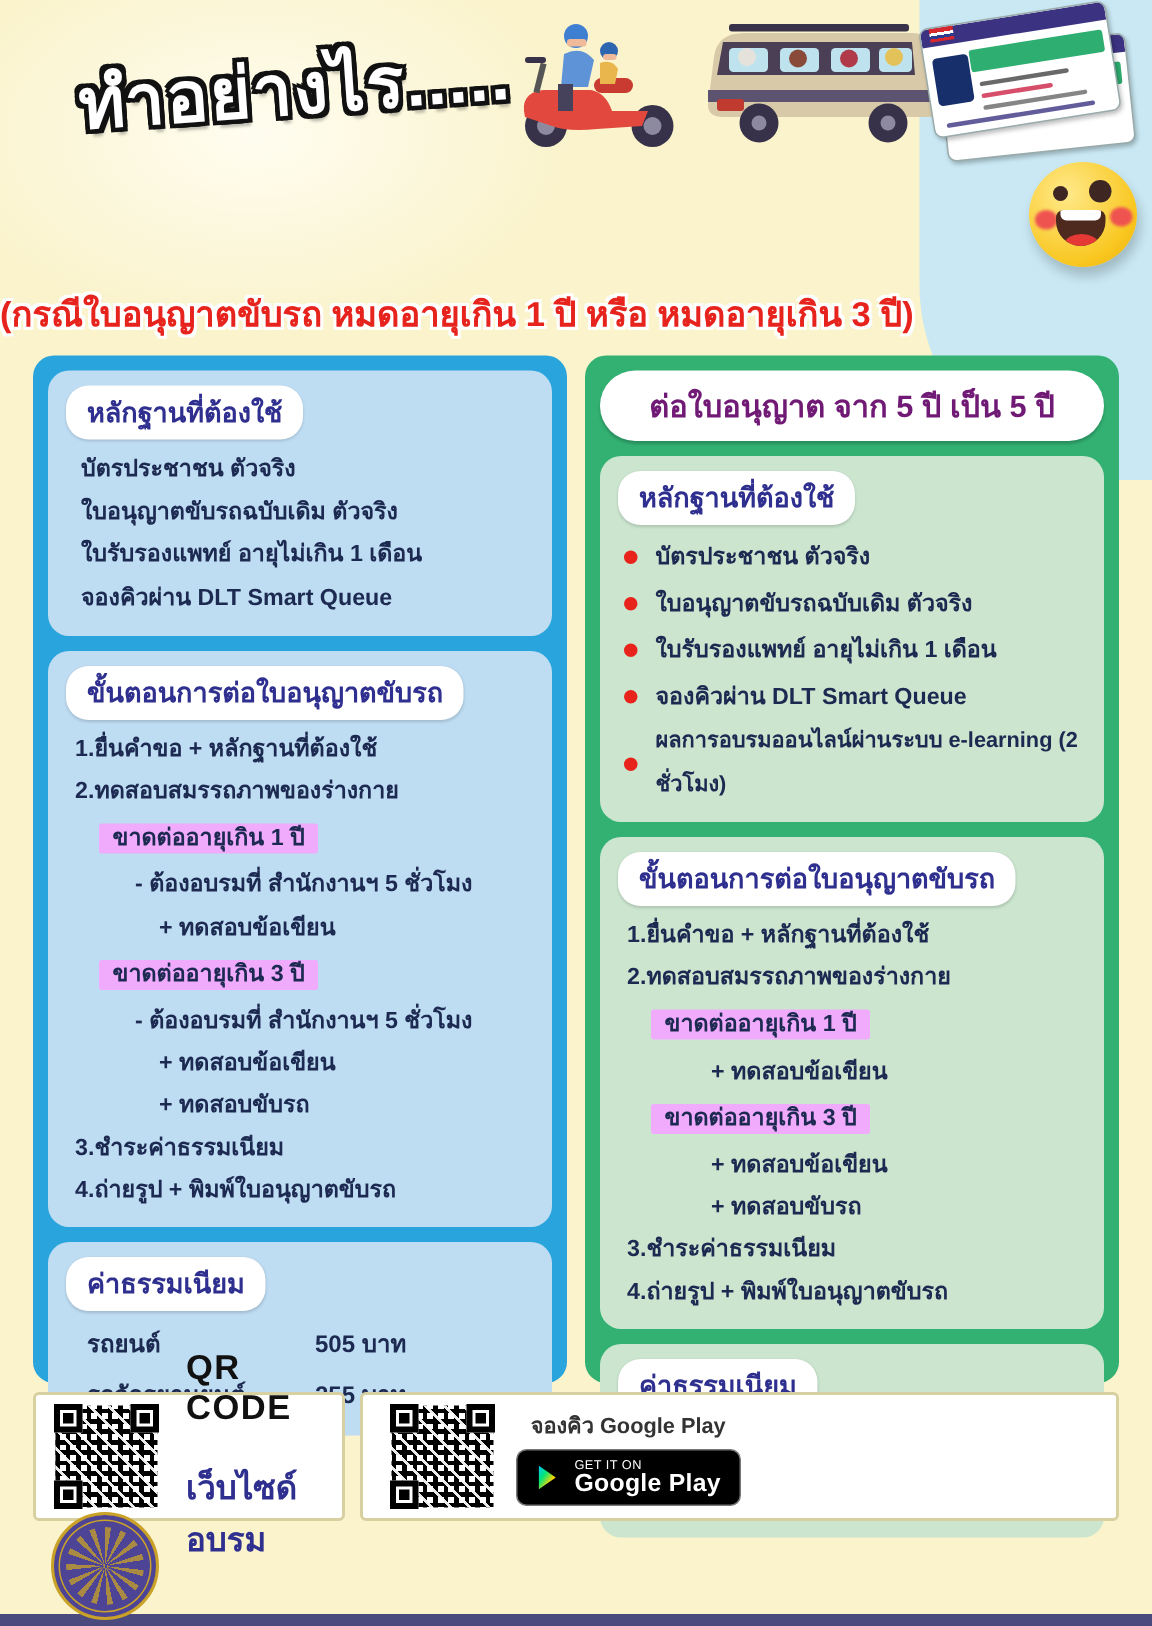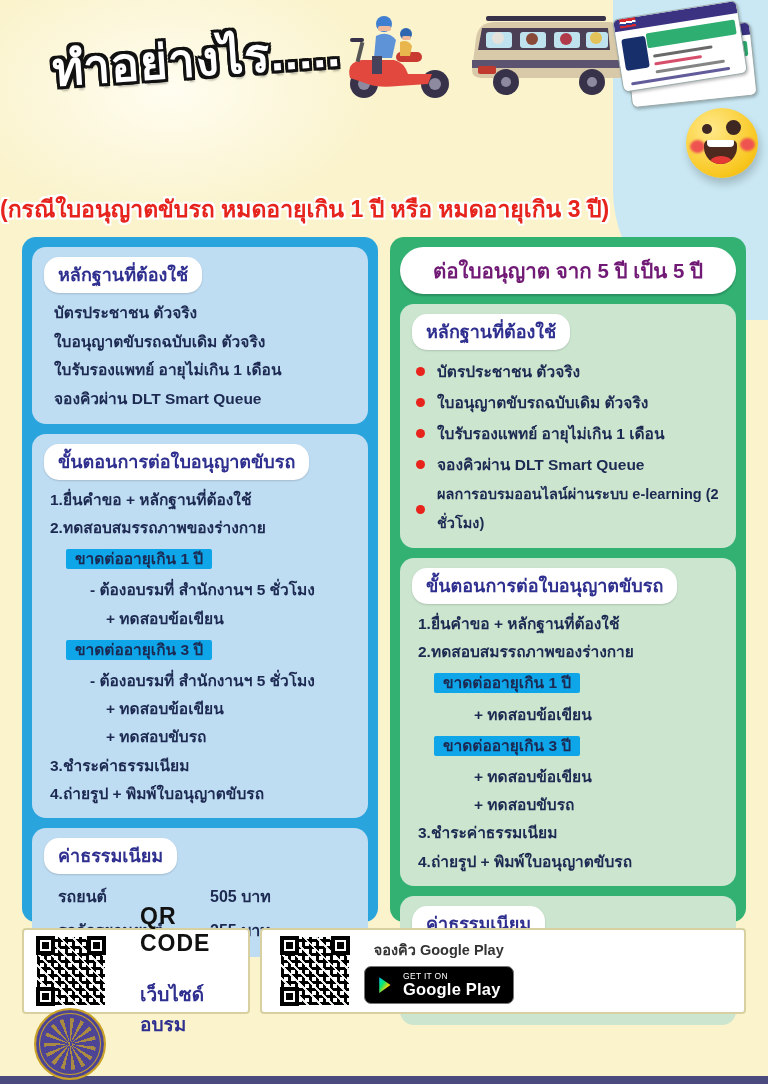--- a/index.html
+++ b/index.html
@@ -64,44 +64,44 @@
   .pill{display:inline-block;background:#fff;color:#2E2F8F;font-weight:700;font-size:18px;
     padding:3px 14px 4px 14px;border-radius:15px;margin:2px 0 6px 0;box-shadow:0 1px 2px rgba(0,0,0,.15);}
   .ev-line{font-size:15.5px;font-weight:700;color:#1C2951;line-height:1.85;padding-left:10px;}
   .ev-bullet{display:flex;align-items:center;font-size:15.5px;font-weight:700;color:#1C2951;line-height:2.0;}
   .ev-bullet .dot{flex:none;width:9px;height:9px;border-radius:50%;background:#E8231B;margin:0 12px 0 4px;}
   .step{font-size:15.5px;font-weight:700;color:#1C2951;line-height:1.82;}
   .s-normal{padding-left:6px;}
   .s-ind1{padding-left:46px;}
   .s-ind2{padding-left:62px;}
   .s-hl{padding-left:22px;margin:3px 0;}
-  .s-hl span{background:#0ea5e9;padding:1px 9px 2px 9px;border-radius:2px;}
+  .s-hl span{background:#f0abfc;padding:1px 9px 2px 9px;border-radius:2px;}
   .fee-row{display:flex;align-items:center;font-size:16px;font-weight:700;color:#1C2951;line-height:2.1;padding-left:14px;}
   .fee-label{width:152px;flex:none;}
   .fee-icon{flex:none;width:22px;height:22px;border-radius:50%;background:#F8F0C4;margin-right:12px;display:flex;align-items:center;justify-content:center;}
   .panel.green .fee-label{width:130px;}
 
   
   .qr-row{position:absolute;top:928px;left:22px;width:724px;height:86px;display:flex;gap:10px;}
   .qr-box{background:#fff;border:2px solid #D9D0A2;border-radius:4px;display:flex;align-items:center;padding:4px 10px;}
-  .qr-box.one{width:228px;gap:32px;}
+  .qr-box.one{width:208px;gap:16px;}
   .qr-box.two{flex:1;justify-content:space-between;padding:4px 16px;}
   .qr-group{display:flex;align-items:center;gap:12px;}
   .qr{position:relative;width:74px;height:74px;background:#fff;flex:none;}
   .qr .noise{position:absolute;inset:3px;background:
       repeating-linear-gradient(45deg,rgba(255,255,255,.92) 0 2px,transparent 2px 9px),
       repeating-linear-gradient(90deg,#000 0 3px,transparent 3px 7px),
       repeating-linear-gradient(0deg,#000 0 3px,#fff 3px 7px);}
   .qr .fp{position:absolute;width:19px;height:19px;border:4px solid #000;background:#fff;}
   .qr .fp::after{content:"";position:absolute;inset:2px;background:#000;}
   .qr .fp.tl{top:2px;left:2px;}
   .qr .fp.tr{top:2px;right:2px;}
   .qr .fp.bl{bottom:2px;left:2px;}
   .qr1-l1{font-size:23px;font-weight:800;color:#111;letter-spacing:1px;}
-  .qr1-l2{font-size:19px;font-weight:800;color:#2E2F8F;margin-top:22px;}
+  .qr1-l2{font-size:22px;font-weight:800;color:#2E2F8F;margin-top:22px;}
   .store-col{display:flex;flex-direction:column;align-items:center;gap:5px;}
   .store-label{font-size:14.5px;font-weight:700;color:#333;}
   .badge{background:#000;color:#fff;border-radius:7px;height:38px;display:flex;align-items:center;padding:0 12px;gap:8px;border:1px solid #777;cursor:pointer;}
   .badge .btxt{display:flex;flex-direction:column;line-height:1.05;}
   .badge .btop{font-size:8.5px;letter-spacing:.3px;}
   .badge .bbot{font-size:16.5px;font-weight:700;letter-spacing:.2px;}
 
   
   .footer{position:absolute;left:0;bottom:0;width:768px;height:70px;}
   .banner{position:absolute;left:0;bottom:8px;width:768px;height:61px;background:#7472AF;

